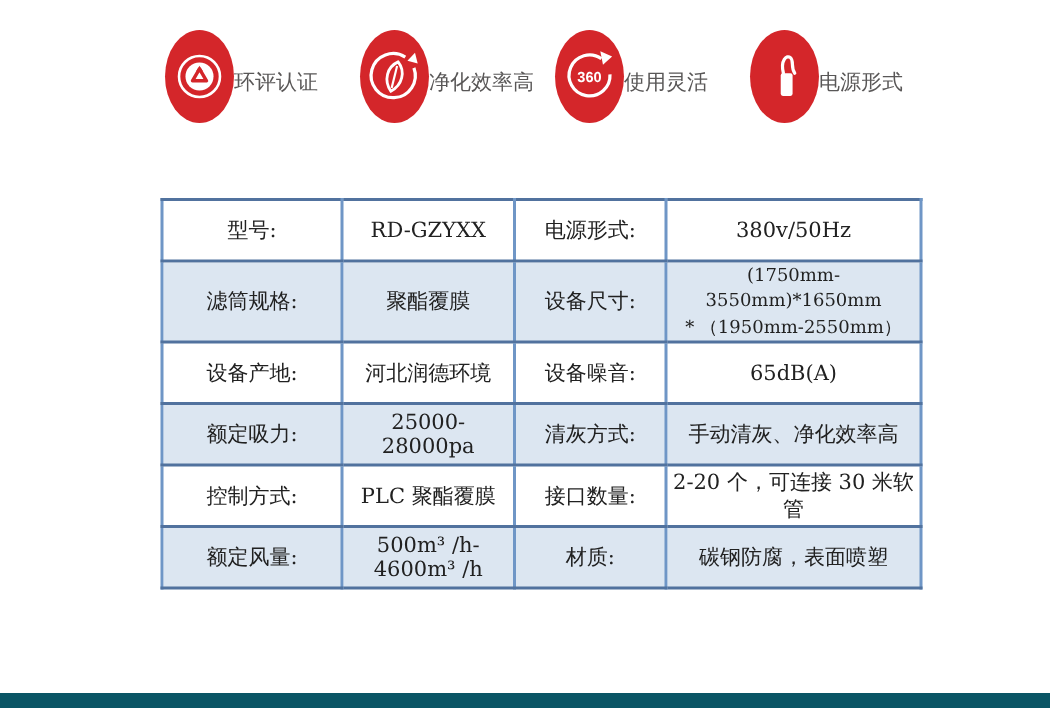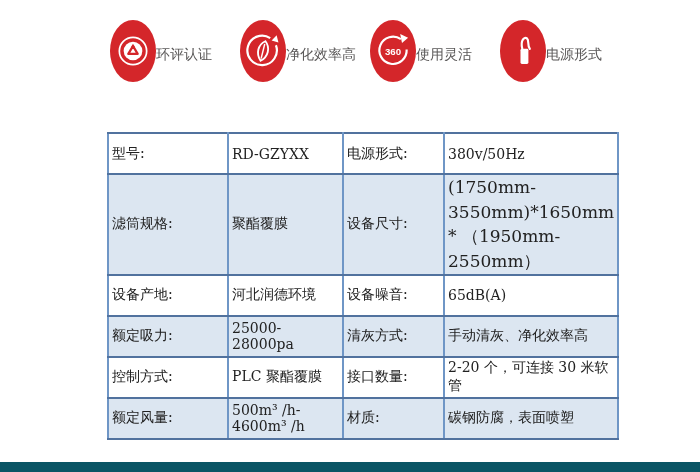--- a/index.html
+++ b/index.html
@@ -12,31 +12,31 @@
   .feature{width:76px;display:flex;flex-direction:row;align-items:center;}
   .feature-circle{width:62px;height:62px;border-radius:50%;background:#d4262a;
                   display:flex;align-items:center;justify-content:center;}
   .feature-circle svg{width:46px;height:46px;display:block;}
   .feature-label{margin-top:7px;font-family:"Liberation Sans", sans-serif;
                  font-size:14px;color:#595757;white-space:nowrap;}
 
   
   .spec-table{position:absolute;left:107px;top:132px;border-collapse:collapse;
               table-layout:fixed;}
-  .spec-table td{height:39px;padding:0 3px;text-align:left;vertical-align:middle;
+  .spec-table td{height:39px;padding:0 3px;text-align:center;vertical-align:middle;
                  font-size:14px;color:#212121;
                  border-top:2px solid #51729e;border-bottom:2px solid #51729e;
                  border-left:2px solid #6f96c6;border-right:2px solid #6f96c6;
                  background:#ffffff;overflow:hidden;}
   .spec-table tr:nth-child(even) td{background:#dce6f1;}
   .spec-table .c1{width:120px;}
   .spec-table .c2{width:115px;}
   .spec-table .c3{width:101px;}
   .spec-table .c4{width:170px;}
-  .size-cell span{display:block;font-size:17px;line-height:1.45;}
+  .size-cell span{display:block;font-size:12px;line-height:1.45;}
   .small-val{font-size:12px;}
 
   
   .footer-bar{position:absolute;left:0;top:462px;width:700px;height:10px;background:#0a5565;}
 </style>
 </head>
 <body>
 
 <div class="page">
 

